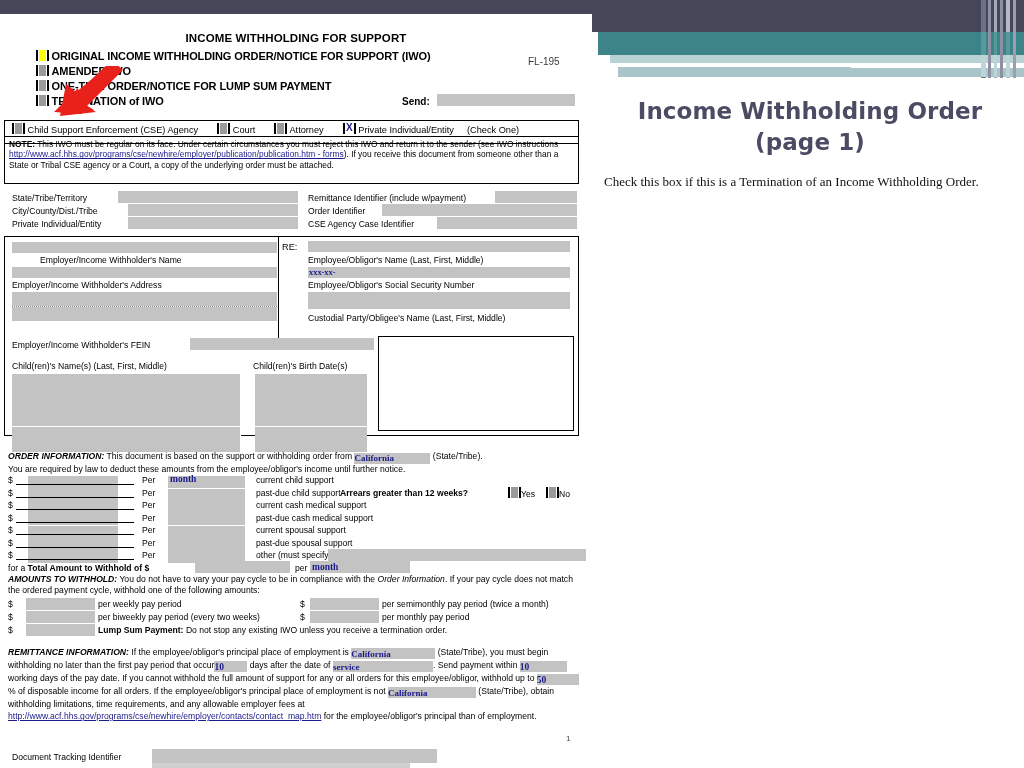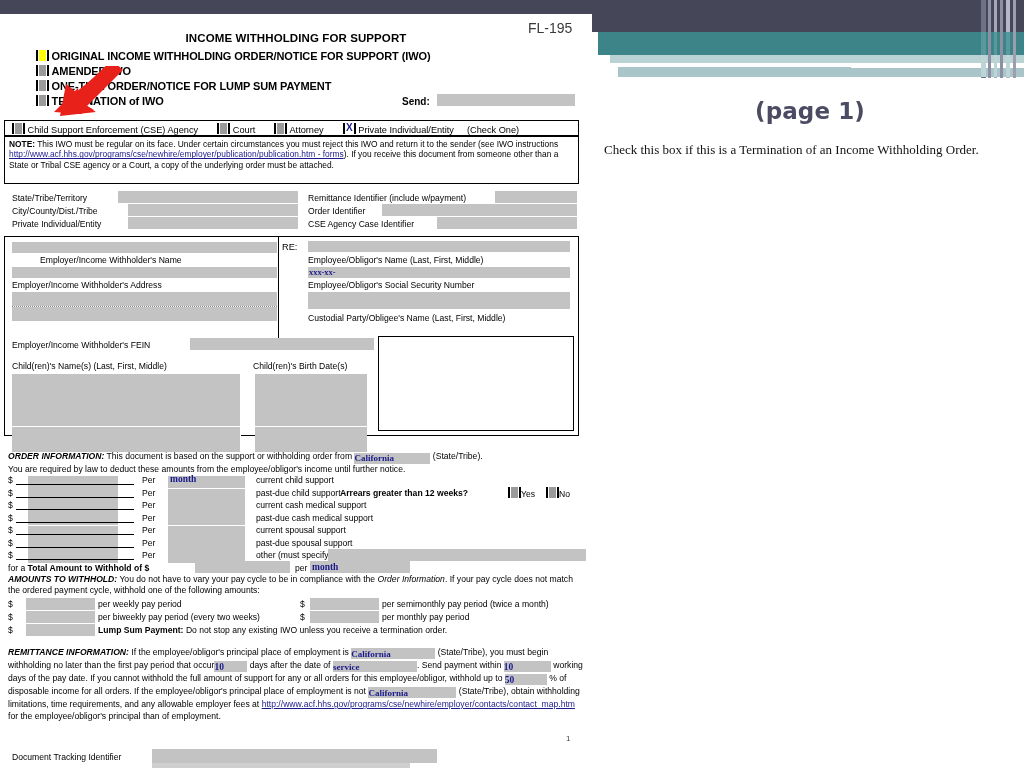--- a/index.html
+++ b/index.html
@@ -136,21 +136,21 @@
     font-size: 10px; line-height: 13px;
     font-weight: bold; color: #1a1a8c;
     text-align: center;
     font-family: "Liberation Sans", sans-serif;
   }
 
   .ttl {
     font-size: 11.5px; font-weight: bold; text-align: center;
     letter-spacing: .1px;
   }
-  .fl195 { font-size: 14px; color: #3a3a3a; }
+  .fl195 { font-size: 10px; color: #3a3a3a; margin-top: 36px; }
   .optline { font-size: 11px; font-weight: bold; letter-spacing: -.1px; }
 
   .noteboxt { font-size: 8.4px; line-height: 1.22; }
   .lnk { color: #1a1a8c; text-decoration: underline; }
 
   .blue { color: #1a1a8c; font-weight: bold; font-family: "Liberation Serif", serif; }
 
   .lbl { font-size: 8.6px; }
   .lbl-b { font-size: 8.6px; font-weight: bold; }
   .it { font-style: italic; }
@@ -186,20 +186,21 @@
   <div class="vs-teal" style="left:994px;width:3px;"></div>
   <div class="vs-teal" style="left:1006px;width:4px;"></div>
   <div class="vs-pale" style="left:981px;width:5px;"></div>
   <div class="vs-pale" style="left:994px;width:3px;"></div>
   <div class="vs-pale" style="left:1006px;width:4px;"></div>
 
   <div class="band-cover"></div>
 
   <div class="right-col">
     <div class="rc-title">
+      <div>Income Withholding Order</div>
       <div>(page 1)</div>
     </div>
     <div class="rc-body">Check this box if this is a Termination of an Income Withholding Order.</div>
   </div>
 
   <div id="form">
 
     <div class="f-abs fl195" style="left:528px; top:6px;">FL-195</div>
 
     <div class="f-abs ttl" style="left:0; top:18px; width:592px;">INCOME WITHHOLDING FOR SUPPORT</div>
@@ -223,21 +224,21 @@
 
     <div class="f-abs lbl-b" style="left:402px; top:82px; font-size:10px;">Send:</div>
     <div class="f-abs shade" style="left:437px; top:80px; width:138px; height:12px;"></div>
 
     <svg id="arrow" viewBox="0 0 92 50">
       <polygon points="88,2 52,38 62,44 30,48 36,20 44,28 80,-6" fill="#e8211a"></polygon>
       <polygon points="91,4 55,40 64,46 28,50 34,18 44,26 82,-4" fill="#e8211a"></polygon>
       <polygon points="22,46 50,48 46,22" fill="#e8211a"></polygon>
     </svg>
 
-    <div class="f-abs bx" style="left:4px; top:106px; width:575px; height:16px;">
+    <div class="f-abs bx" style="left:4px; top:106px; width:575px; height:24px;">
       <div style="position:relative; padding-left:7px; padding-top:2px; font-size:9.2px;">
         <span class="cbx"><i></i></span>
         <span>Child Support Enforcement (CSE) Agency</span>
         <span style="display:inline-block;width:14px;"></span>
         <span class="cbx"><i></i></span>
         <span>Court</span>
         <span style="display:inline-block;width:14px;"></span>
         <span class="cbx"><i></i></span>
         <span>Attorney</span>
         <span style="display:inline-block;width:14px;"></span>
@@ -422,21 +423,21 @@
     <div class="f-abs" style="left:8px; top:632px; width:578px; font-size:8.6px; line-height:1.42;">
       <span class="bi">REMITTANCE INFORMATION:</span>
       <span>If the employee/obligor's principal place of employment is</span>
       <span class="shade" style="display:inline-block; width:84px; height:11px; vertical-align:-2px;">
         <span class="blue" style="font-size:9px;">California</span>
       </span>
       <span>(State/Tribe), you must begin withholding no later than the first pay period that occur</span><span class="shade" style="display:inline-block; width:33px; height:11px; vertical-align:-2px;">
         <span class="blue" style="font-size:9.5px;">10</span>
       </span>
       <span>days after the date of</span>
-      <span class="shade" style="display:inline-block; width:84px; height:11px; vertical-align:-2px;">
+      <span class="shade" style="display:inline-block; width:100px; height:11px; vertical-align:-2px;">
         <span class="blue" style="font-size:9px;">service</span>
       </span><span>. Send payment within</span>
       <span class="shade" style="display:inline-block; width:47px; height:11px; vertical-align:-2px;">
         <span class="blue" style="font-size:9.5px;">10</span>
       </span>
       <span>working days of the pay date. If you cannot withhold the full amount of support for any or all orders for this employee/obligor, withhold up to</span>
       <span class="shade" style="display:inline-block; width:42px; height:11px; vertical-align:-2px;">
         <span class="blue" style="font-size:9.5px;">50</span>
       </span>
       <span>% of disposable income for all orders. If the employee/obligor's principal place of employment is not</span>

